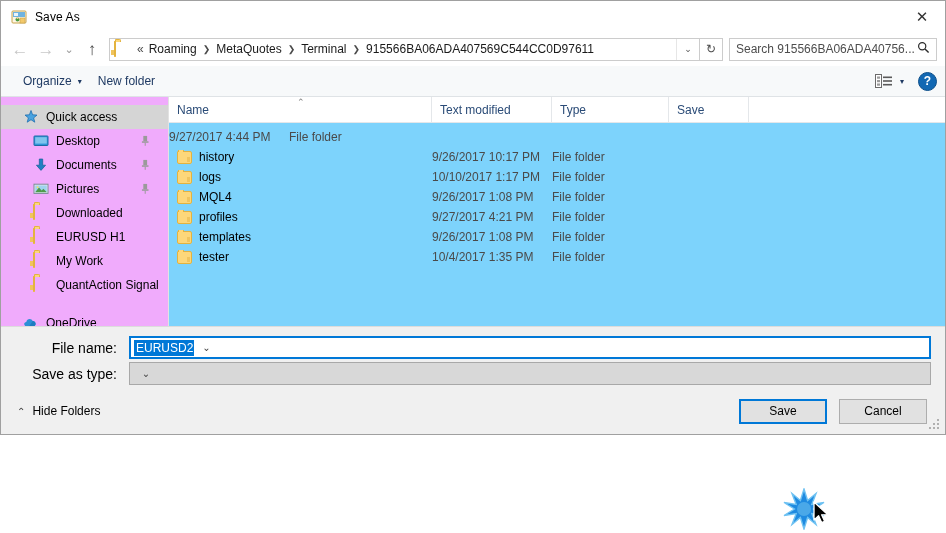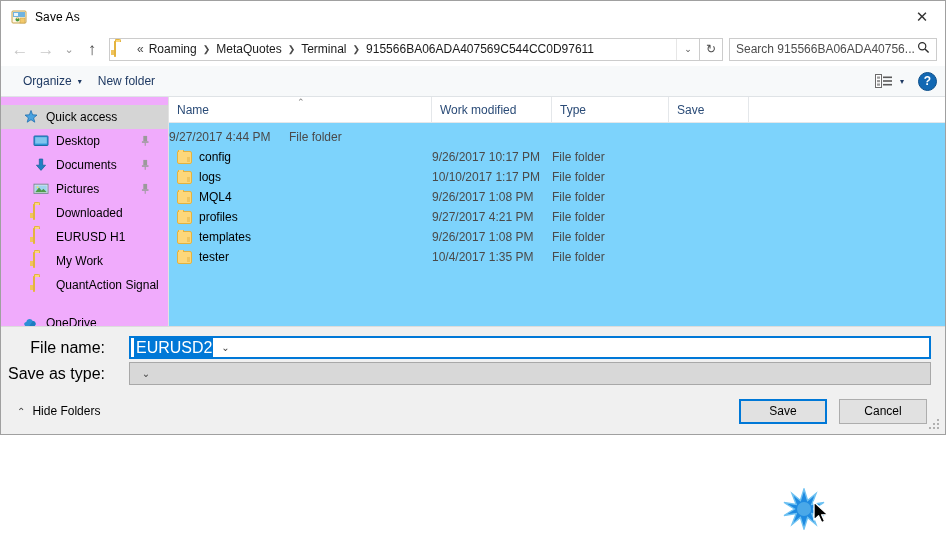--- a/index.html
+++ b/index.html
@@ -327,41 +327,41 @@
   }
   .formrow {
     display: flex;
     align-items: center;
     height: 23px;
     margin-bottom: 3px;
   }
   .formlabel {
     flex: 0 0 128px;
     text-align: right;
-    padding-right: 24px;
-    box-sizing: border-box;
-    font-size: 16px;
+    padding-right: 12px;
+    box-sizing: border-box;
+    font-size: 14px;
     color: #000;
   }
   .combo {
     flex: 1 1 auto;
     height: 23px;
     box-sizing: border-box;
     border: 1px solid #9e9e9e;
     background: #ffffff;
     display: flex;
     align-items: center;
     padding-left: 4px;
   }
   .combo.focused {
     border: 2px solid #0078d7;
     padding-left: 3px;
   }
   .combo.disabled { background: #d8d8d8; border: 1px solid #a8a8a8; }
-  .combo .val { flex: 1 1 auto; font-size: 16px; color: #000; }
+  .combo .val { flex: 1 1 auto; font-size: 12px; color: #000; }
   .combo .val.sel {
     background: #0078d7;
     color: #ffffff;
     padding: 1px 1px 1px 2px;
     display: inline-block;
     flex: 0 0 auto;
   }
   .combo .chev {
     flex: 0 0 24px;
     text-align: center;
@@ -635,41 +635,41 @@
       </div>
     </div>
 
     <div class="listpane">
       <div class="col-head">
         <div class="col c-name">
           <span>Name</span>
           <span class="sort-caret">⌃</span>
         </div>
         <div class="col c-date">
-          <span>Work modified</span>
+          <span>Text modified</span>
         </div>
         <div class="col c-type">
           <span>Type</span>
         </div>
         <div class="col c-size">
           <span>Save</span>
         </div>
         <div class="col c-rest"></div>
       </div>
 
       <div class="rows">
         <div class="row">
           <span class="cell c-date">9/27/2017 4:44 PM</span>
           <span class="cell c-type">File folder</span>
           <span class="cell c-size"></span>
         </div>
         <div class="row">
           <span class="cell c-name">
             <span class="folder"></span>
-            <span>config</span>
+            <span>history</span>
           </span>
           <span class="cell c-date">9/26/2017 10:17 PM</span>
           <span class="cell c-type">File folder</span>
           <span class="cell c-size"></span>
         </div>
         <div class="row">
           <span class="cell c-name">
             <span class="folder"></span>
             <span>logs</span>
           </span>

